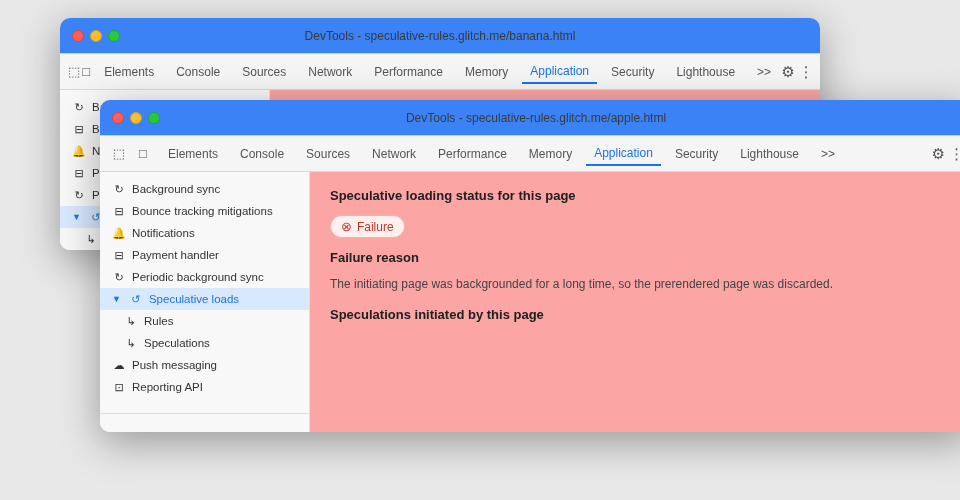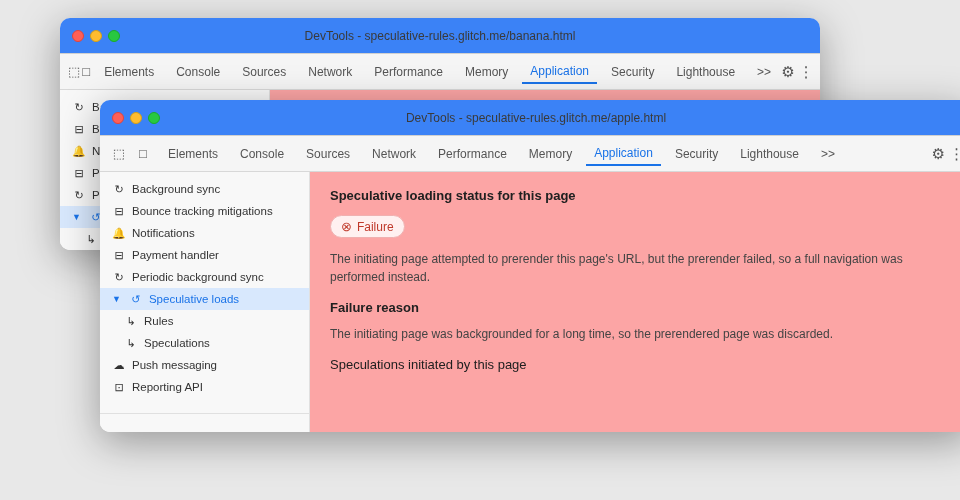--- a/index.html
+++ b/index.html
@@ -225,21 +225,21 @@
 
     .failure-heading {
       font-size: 13px;
       font-weight: 600;
       color: #202020;
       margin-bottom: 10px;
     }
 
     .speculations-heading {
       font-size: 13px;
-      font-weight: 400;
+      font-weight: 700;
       color: #202020;
       margin-top: 4px;
     }
 
     .chevron-icon {
       font-size: 9px;
       margin-right: 2px;
     }
   </style>
 </head>
@@ -405,19 +405,18 @@
         </div>
       </div>
     </div>
 
     <div class="content-panel">
       <div class="section-title">Speculative loading status for this page</div>
       <div class="status-badge status-failure">
         <span class="status-icon">⊗</span>
         <span>Failure</span>
       </div>
-      <div class="content-text">The initiating page attempted to prerender this page's URL, but the prerender failed, so a full navigation was performed instead.</div>
       <div class="failure-heading">Failure reason</div>
       <div class="content-text">The initiating page was backgrounded for a long time, so the prerendered page was discarded.</div>
       <div class="speculations-heading">Speculations initiated by this page</div>
     </div>
   </div>
 </div>
 
 </body></html>

